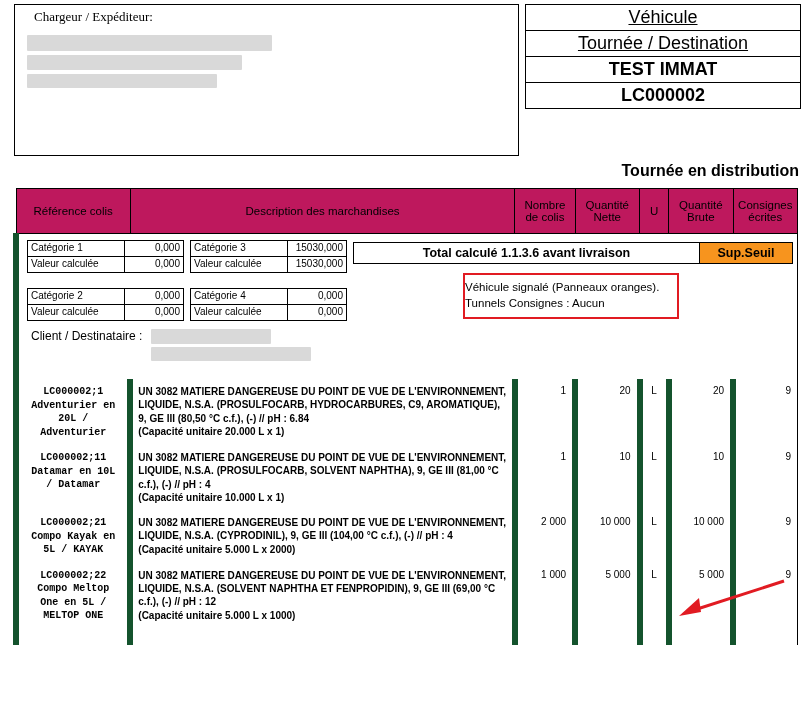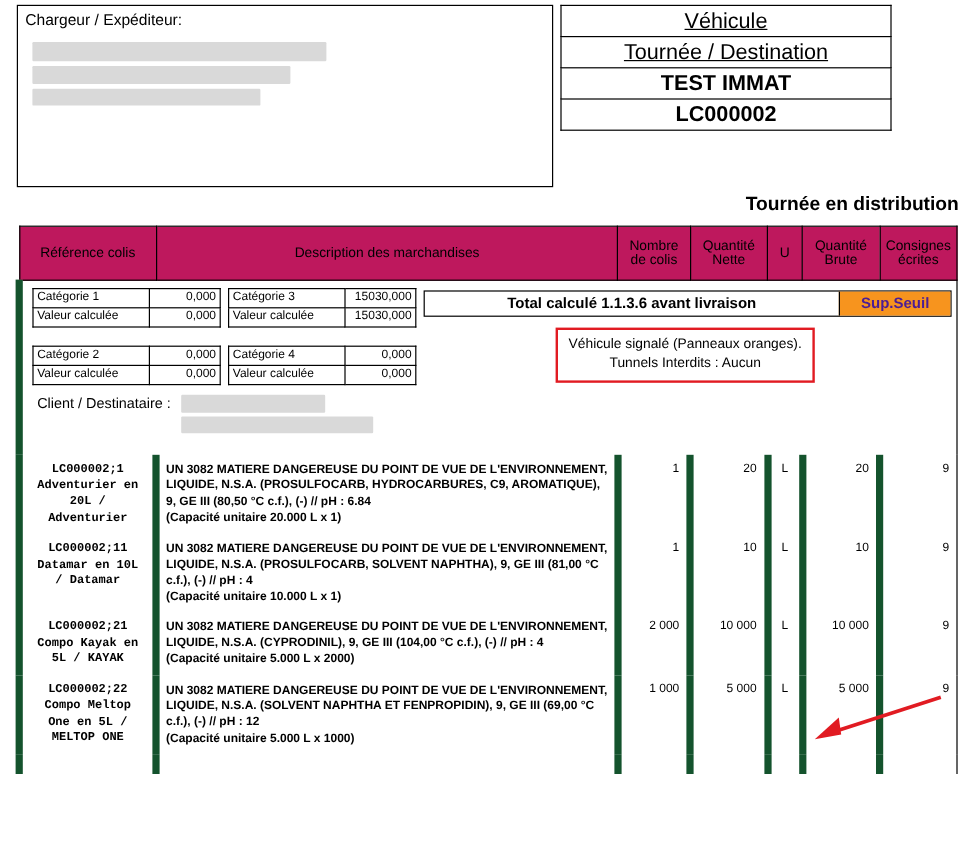--- a/index.html
+++ b/index.html
@@ -21,26 +21,27 @@
     height: 702px;
   }
 
   
   .header-row {
     display: flex;
     align-items: flex-start;
     padding: 4px 8px 0 14px;
   }
   .shipper-box {
-    width: 447px;
+    width: 505px;
     height: 152px;
     border: 1px solid #000;
     box-sizing: border-box;
-    padding: 4px 6px;
+    padding: 4px 19px;
     position: relative;
+    font-family: Liberation Serif, serif;
   }
   .shipper-label {
     font-size: 13px;
   }
   .redacted {
     background: #d9d9d9;
     filter: blur(0.6px);
     border-radius: 1px;
   }
   .shipper-redact-1 {
@@ -158,27 +159,27 @@
     padding: 3px 0;
   }
   .total-badge {
     width: 92px;
     background: #f7941e;
     border-left: 1px solid #000;
     text-align: center;
     font-weight: bold;
     font-size: 12.5px;
     padding: 3px 0;
-    color: #4c1d95;
+    color: #000000;
   }
 
   .signal-box {
     border: 2px solid #e11b22;
     margin: 9px 118px 0 116px;
-    text-align: center;
+    text-align: left;
     font-size: 11.5px;
     padding: 5px 0 6px 0;
     line-height: 1.35;
   }
 
   .arrow-svg {
     position: absolute;
     right: 8px;
     top: 340px;
   }
@@ -341,21 +342,21 @@
                 </table>
             </div>
 
             <div style="flex:1; position:relative;">
               <div class="total-wrap">
                 <div class="total-label">Total calculé 1.1.3.6 avant livraison</div>
                 <div class="total-badge">Sup.Seuil</div>
               </div>
               <div class="signal-box">
                 <div>Véhicule signalé (Panneaux oranges).</div>
-                <div>Tunnels Interdits : Aucun</div>
+                <div>Tunnels Consignes : Aucun</div>
               </div>
               <svg class="arrow-svg" width="120" height="40" viewBox="0 0 120 40">
                 <line x1="115" y1="3" x2="22" y2="33" stroke="#e11b22" stroke-width="3"></line>
                 <polygon points="10,38 30,20 32,34" fill="#e11b22"></polygon>
               </svg>
             </div>
           </div>
 
           <div class="client-line">
             <span>Client / Destinataire :</span>

